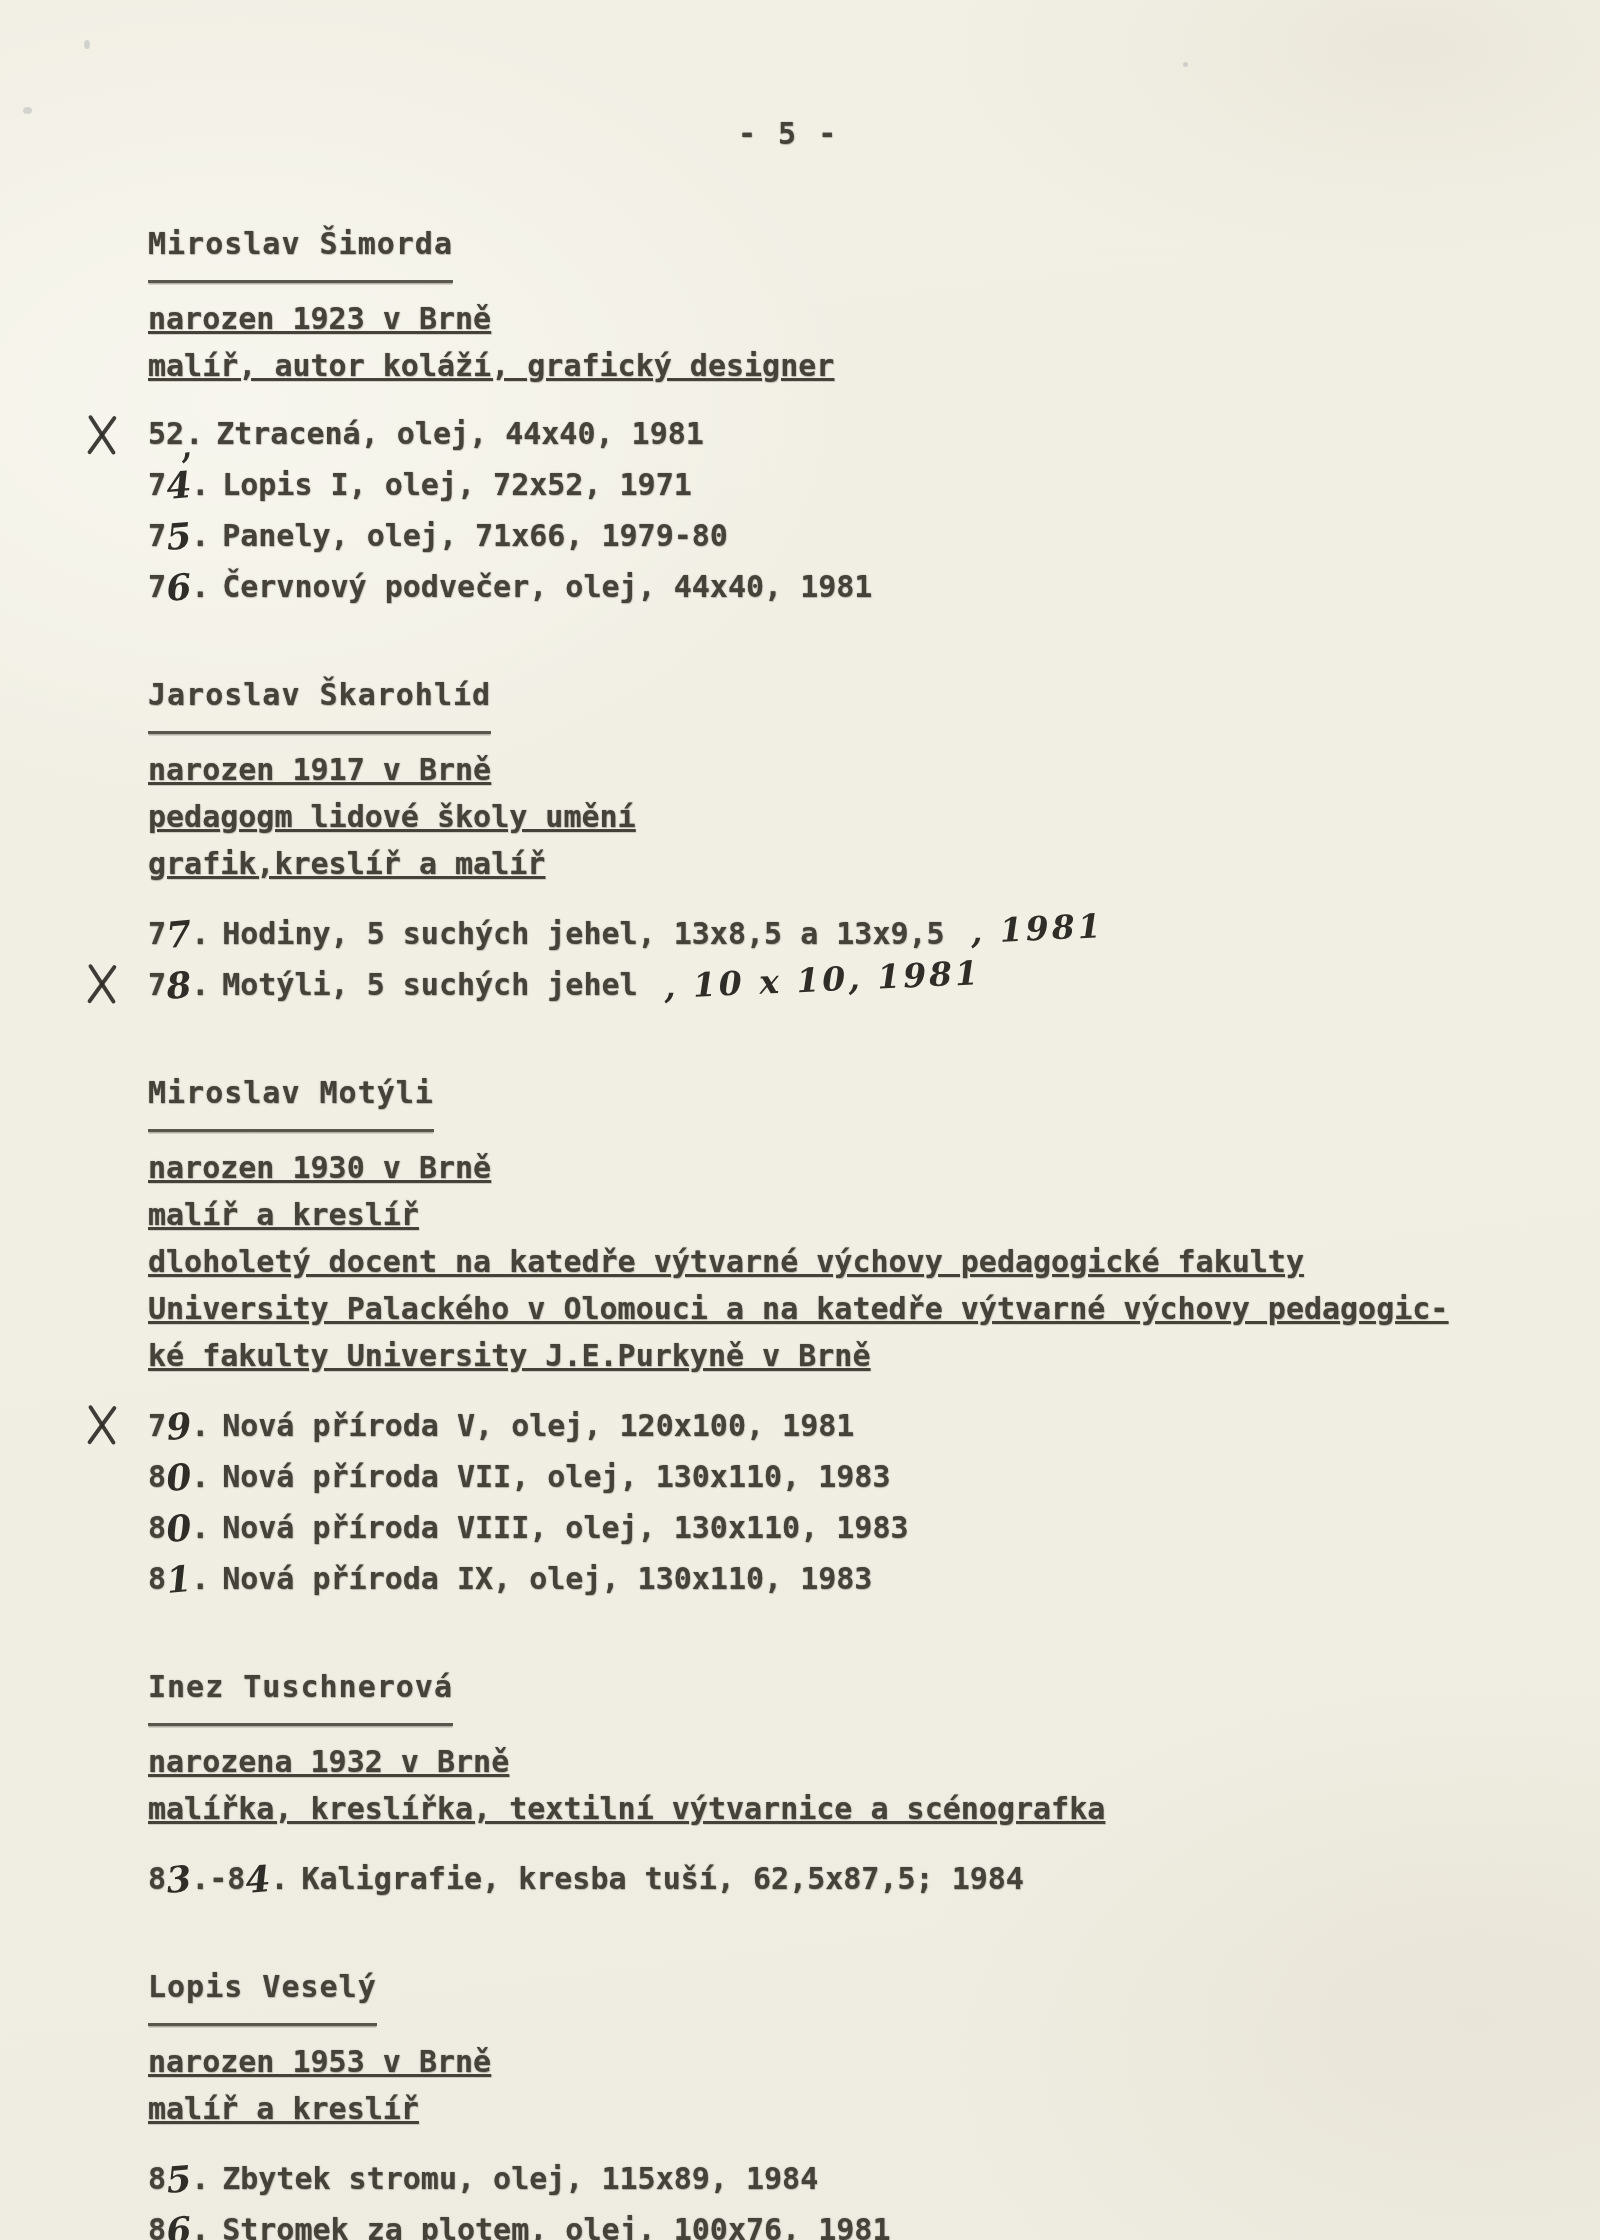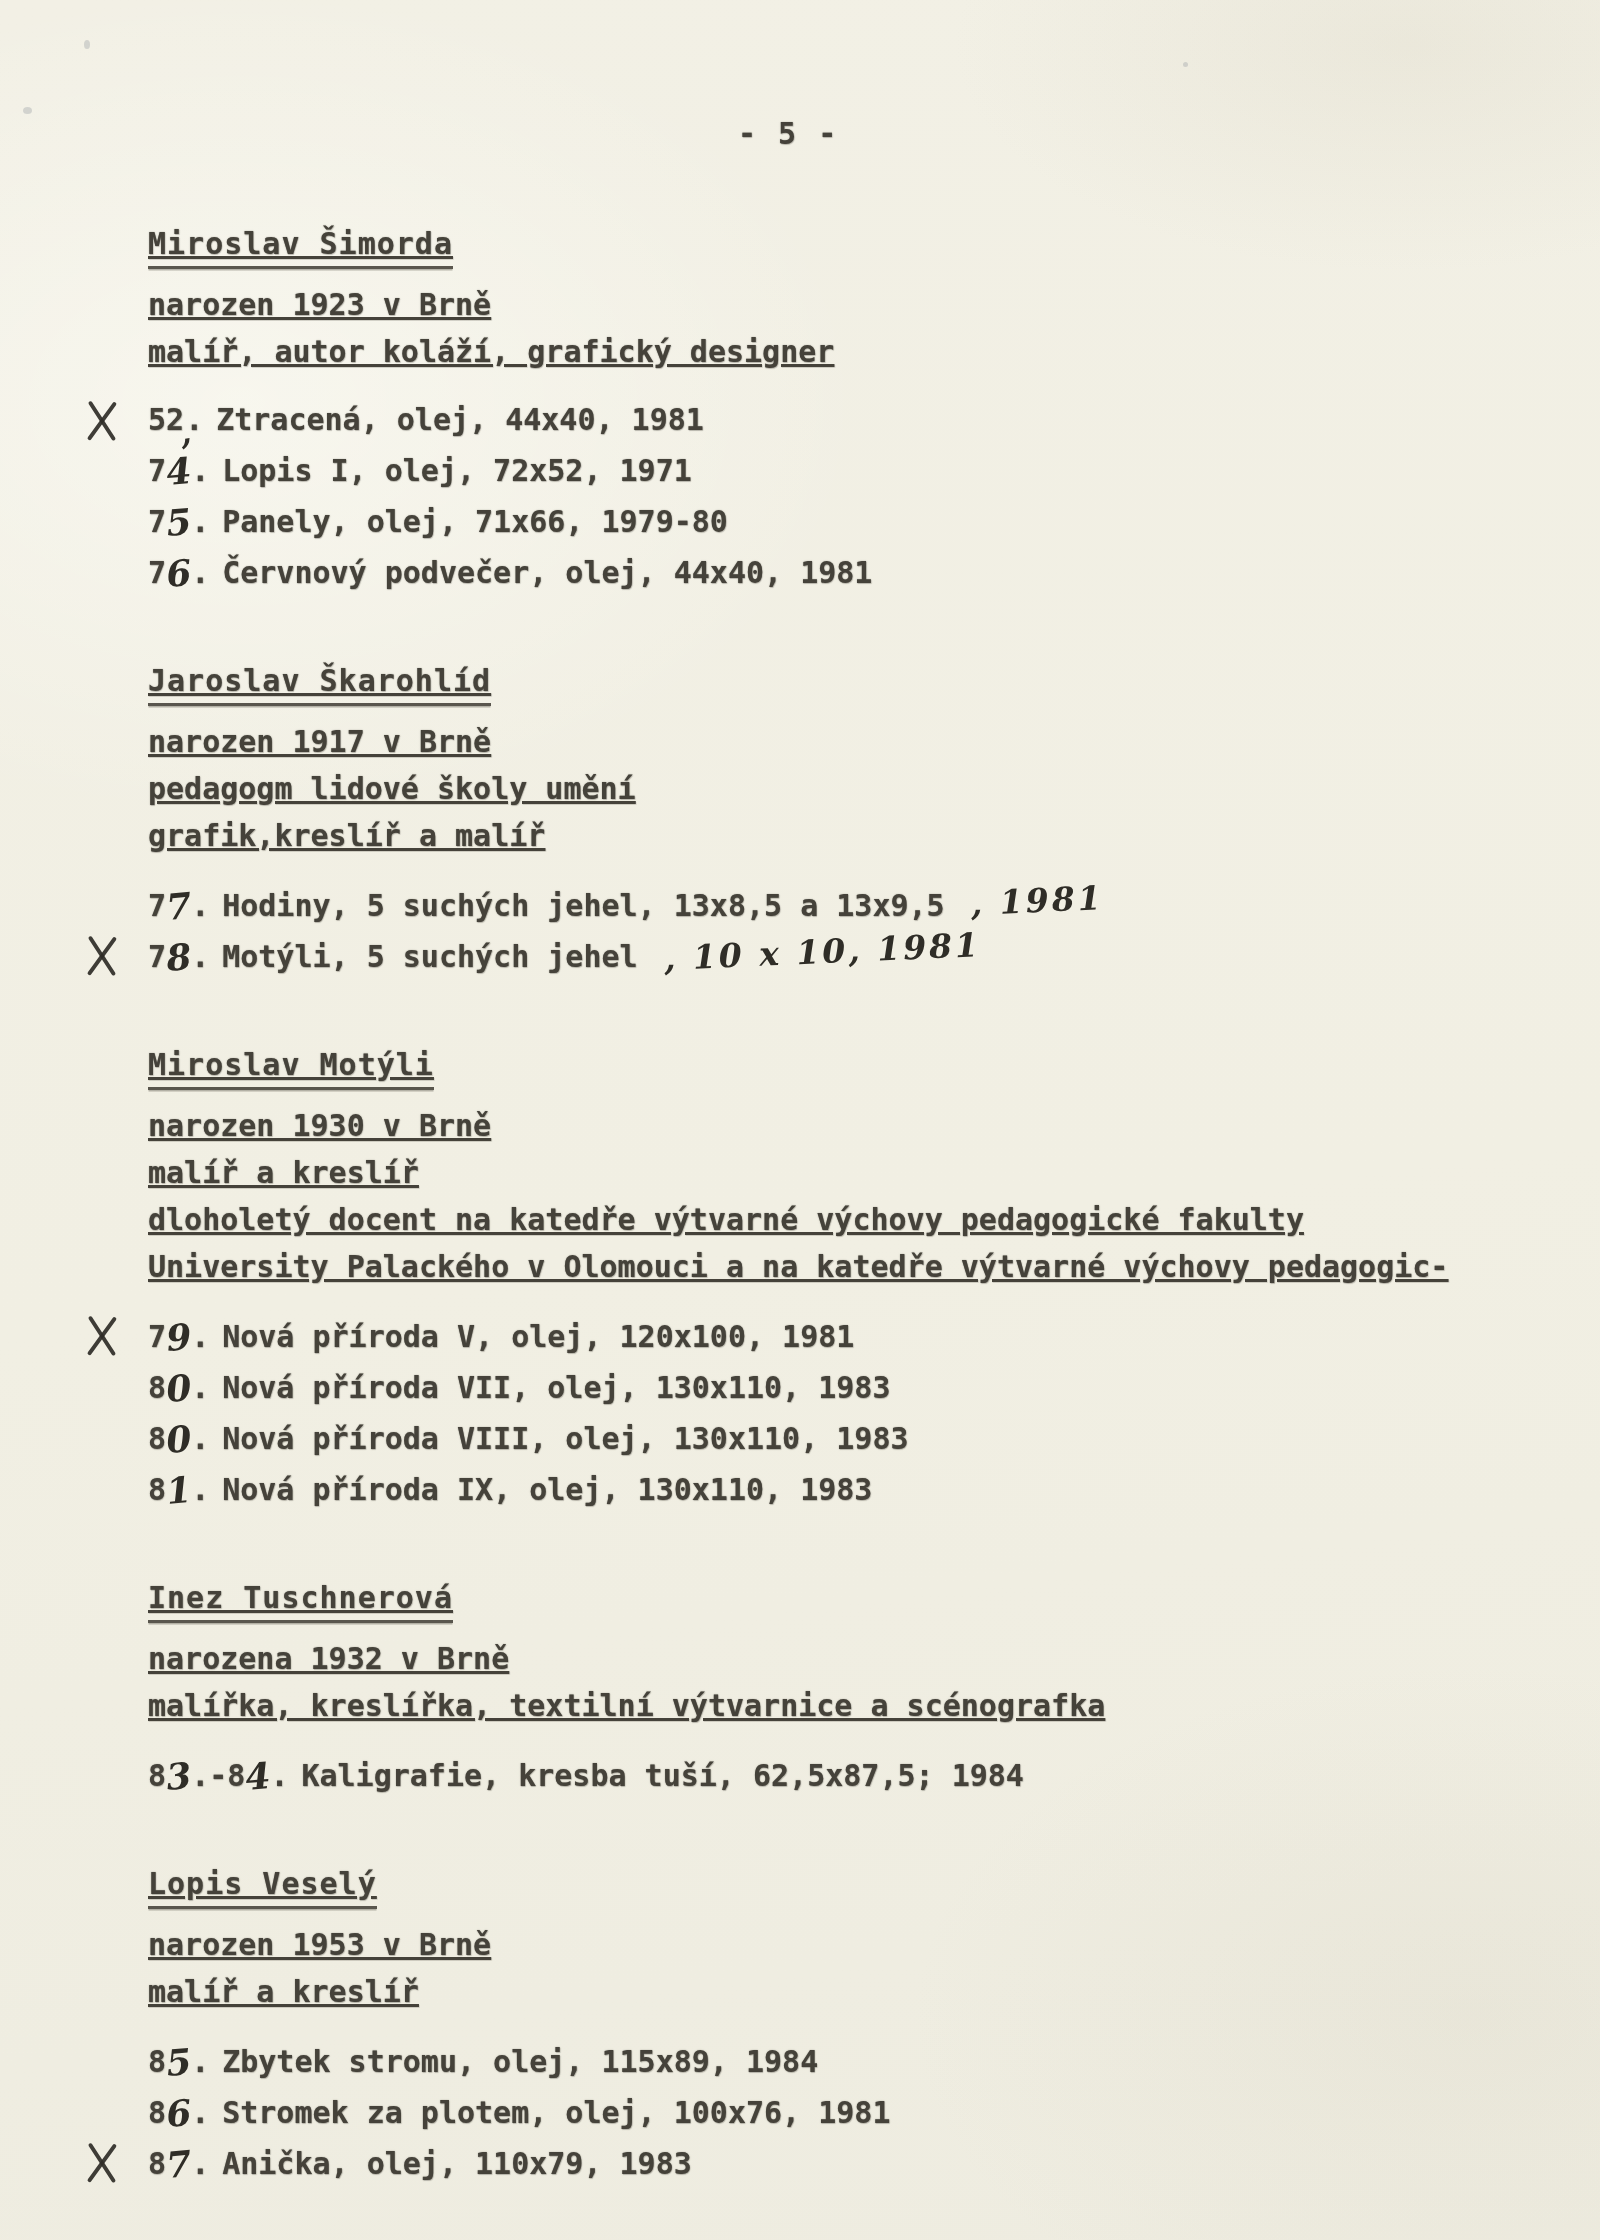--- a/index.html
+++ b/index.html
@@ -26,22 +26,21 @@
 
   .content{position:absolute;left:148px;top:220px;right:40px;}
 
   .section + .section{margin-top:60px;}
 
   .artist{
     display:inline-block;font-size:30px;font-weight:700;margin:0 0 12px 0;
     line-height:38px;letter-spacing:1px;white-space:pre;
     border-bottom:3px solid rgba(62,59,50,0.85);
     box-shadow:0 2px 0 -0.5px rgba(62,59,50,0.35);
-    padding-bottom:3px;
-    text-decoration:underline;
+    padding-bottom:17px;
   }
 
   .bio-line{white-space:pre;text-decoration:underline;}
 
   .works{list-style:none;margin:20px 0 0 0;padding:0;}
   .work{position:relative;white-space:nowrap;line-height:48px;}
   .work-text{margin-left:13px;margin-top:16px;}
 
   
   .hw{
@@ -109,20 +108,21 @@
         </ol>
   </div>
 
   <div class="section">
     <h2 class="artist">Miroslav Motýli</h2>
     <div class="bio">
           <div class="bio-line">narozen 1930 v Brně</div>
           <div class="bio-line">malíř a kreslíř</div>
           <div class="bio-line">dloholetý docent na katedře výtvarné výchovy pedagogické fakulty</div>
           <div class="bio-line">University Palackého v Olomouci a na katedře výtvarné výchovy pedagogic-</div>
+          <div class="bio-line">ké fakulty University J.E.Purkyně v Brně</div>
         </div>
     <ol class="works">
           <li class="work"><span class="x-mark"></span><span class="num"><span class="typed">7</span><span class="hw">9</span><span class="typed">.</span></span><span class="work-text">Nová příroda V, olej, 120x100, 1981</span></li>
           <li class="work"><span class="num"><span class="typed">8</span><span class="hw">0</span><span class="typed">.</span></span><span class="work-text">Nová příroda VII, olej, 130x110, 1983</span></li>
           <li class="work"><span class="num"><span class="typed">8</span><span class="hw">0</span><span class="typed">.</span></span><span class="work-text">Nová příroda VIII, olej, 130x110, 1983</span></li>
           <li class="work"><span class="num"><span class="typed">8</span><span class="hw">1</span><span class="typed">.</span></span><span class="work-text">Nová příroda IX, olej, 130x110, 1983</span></li>
         </ol>
   </div>
 
   <div class="section">

